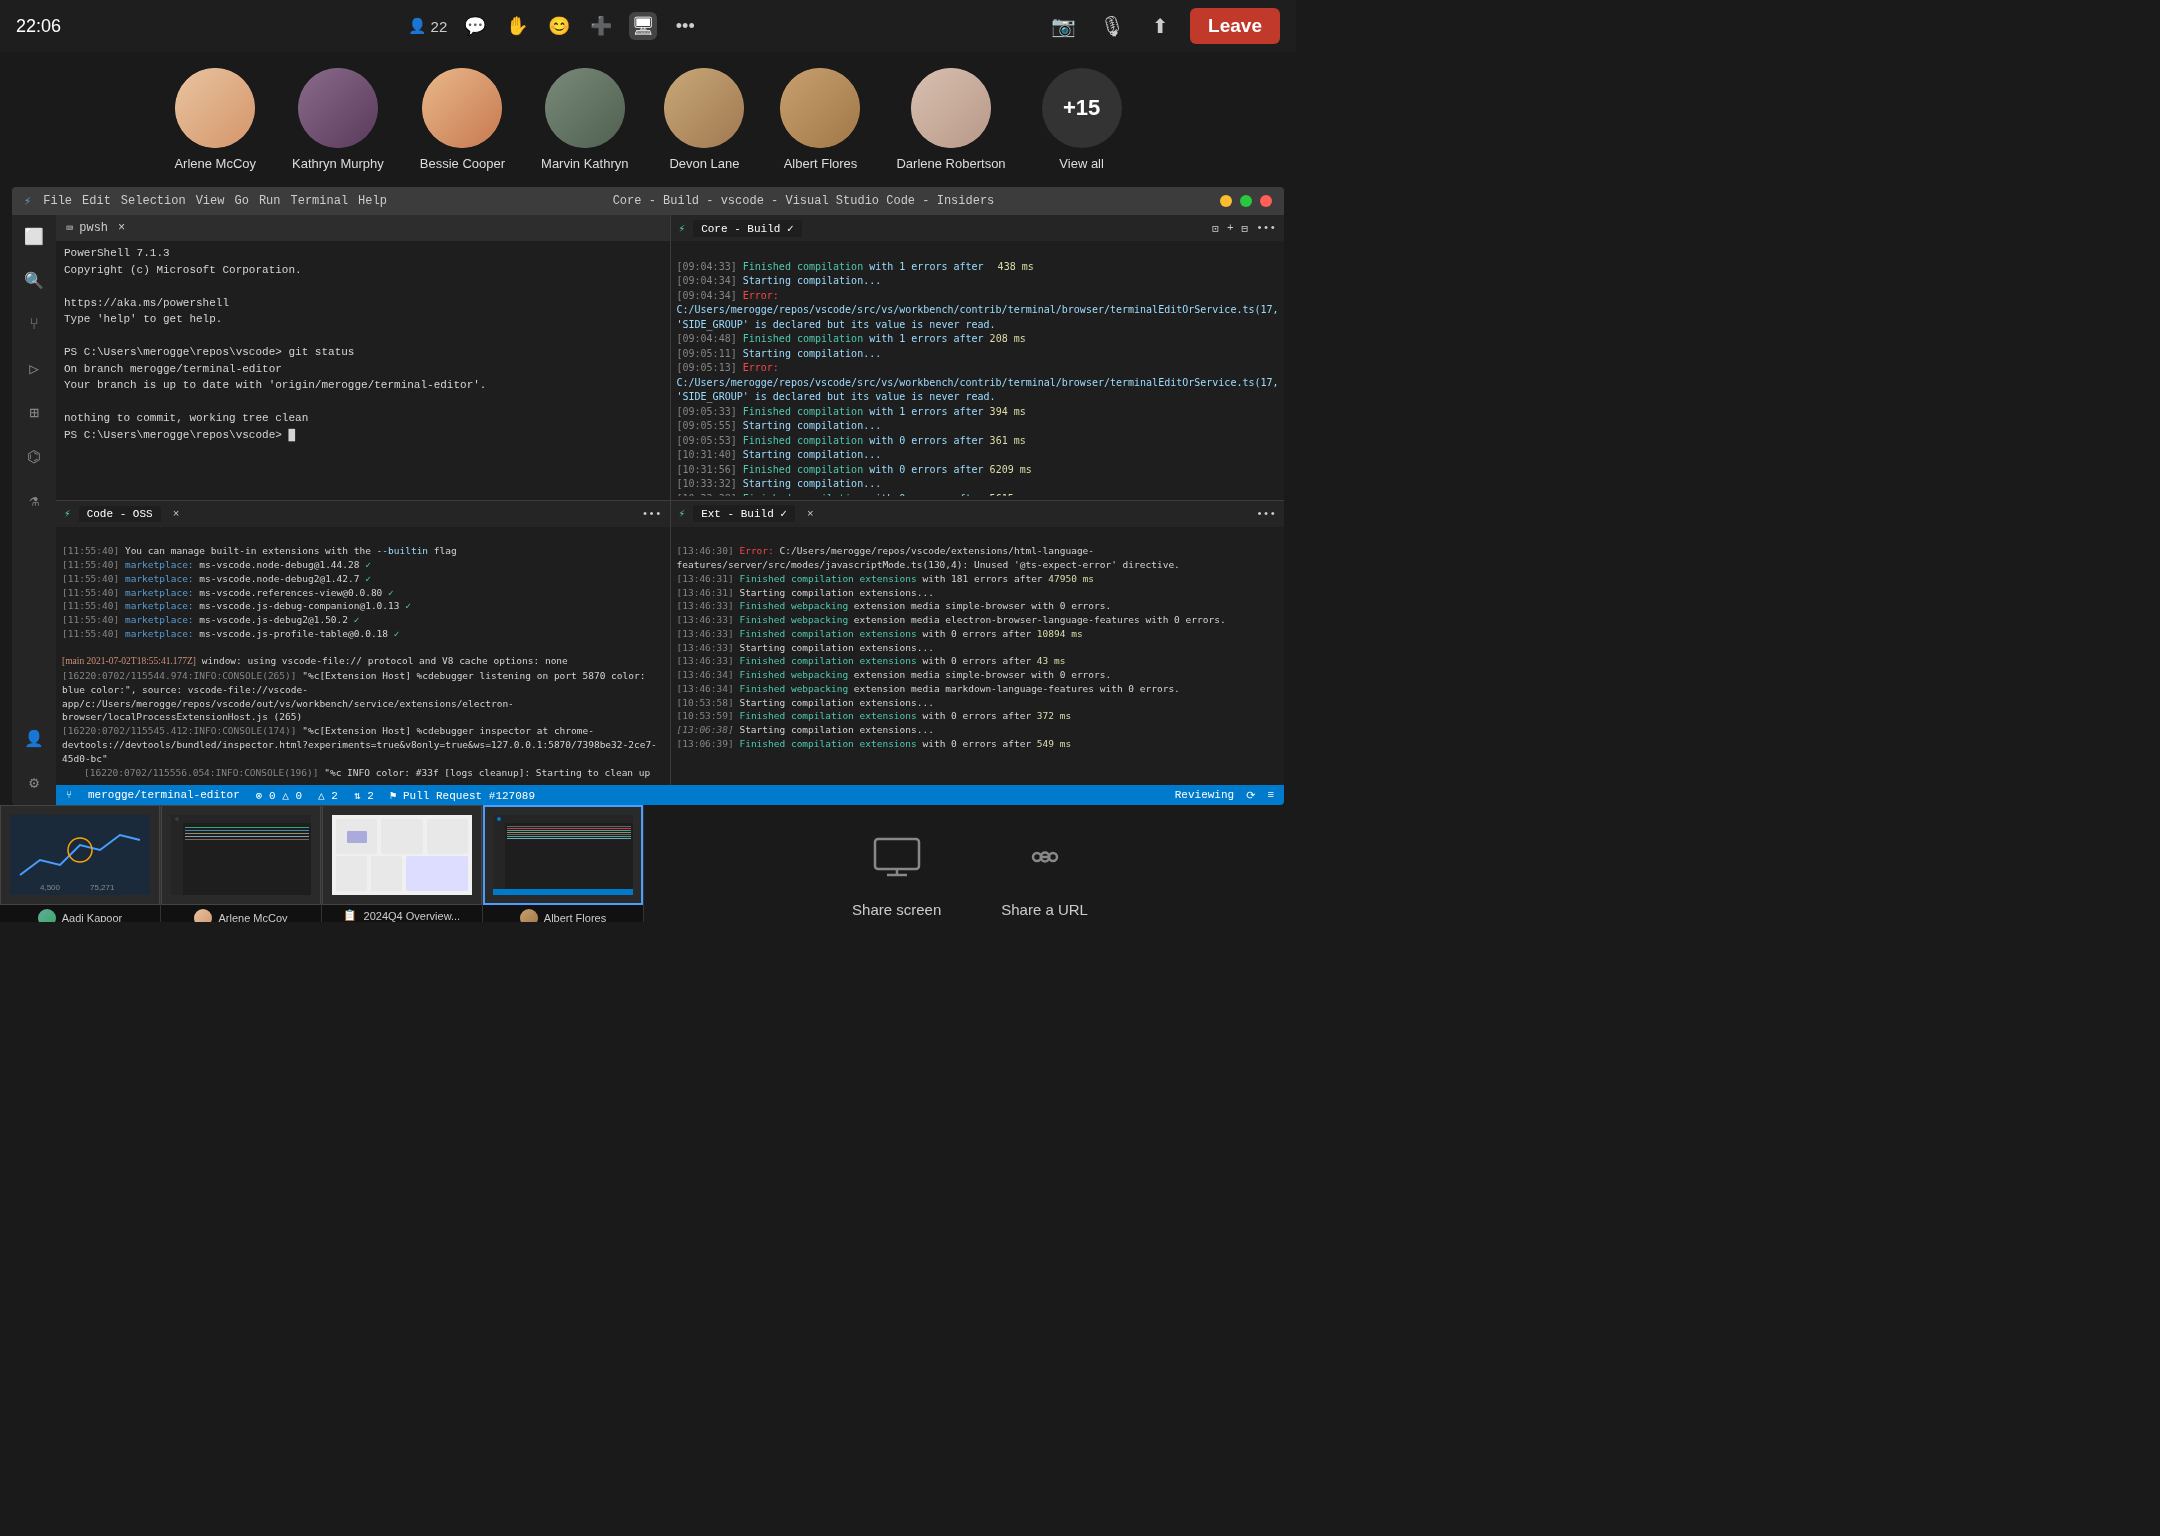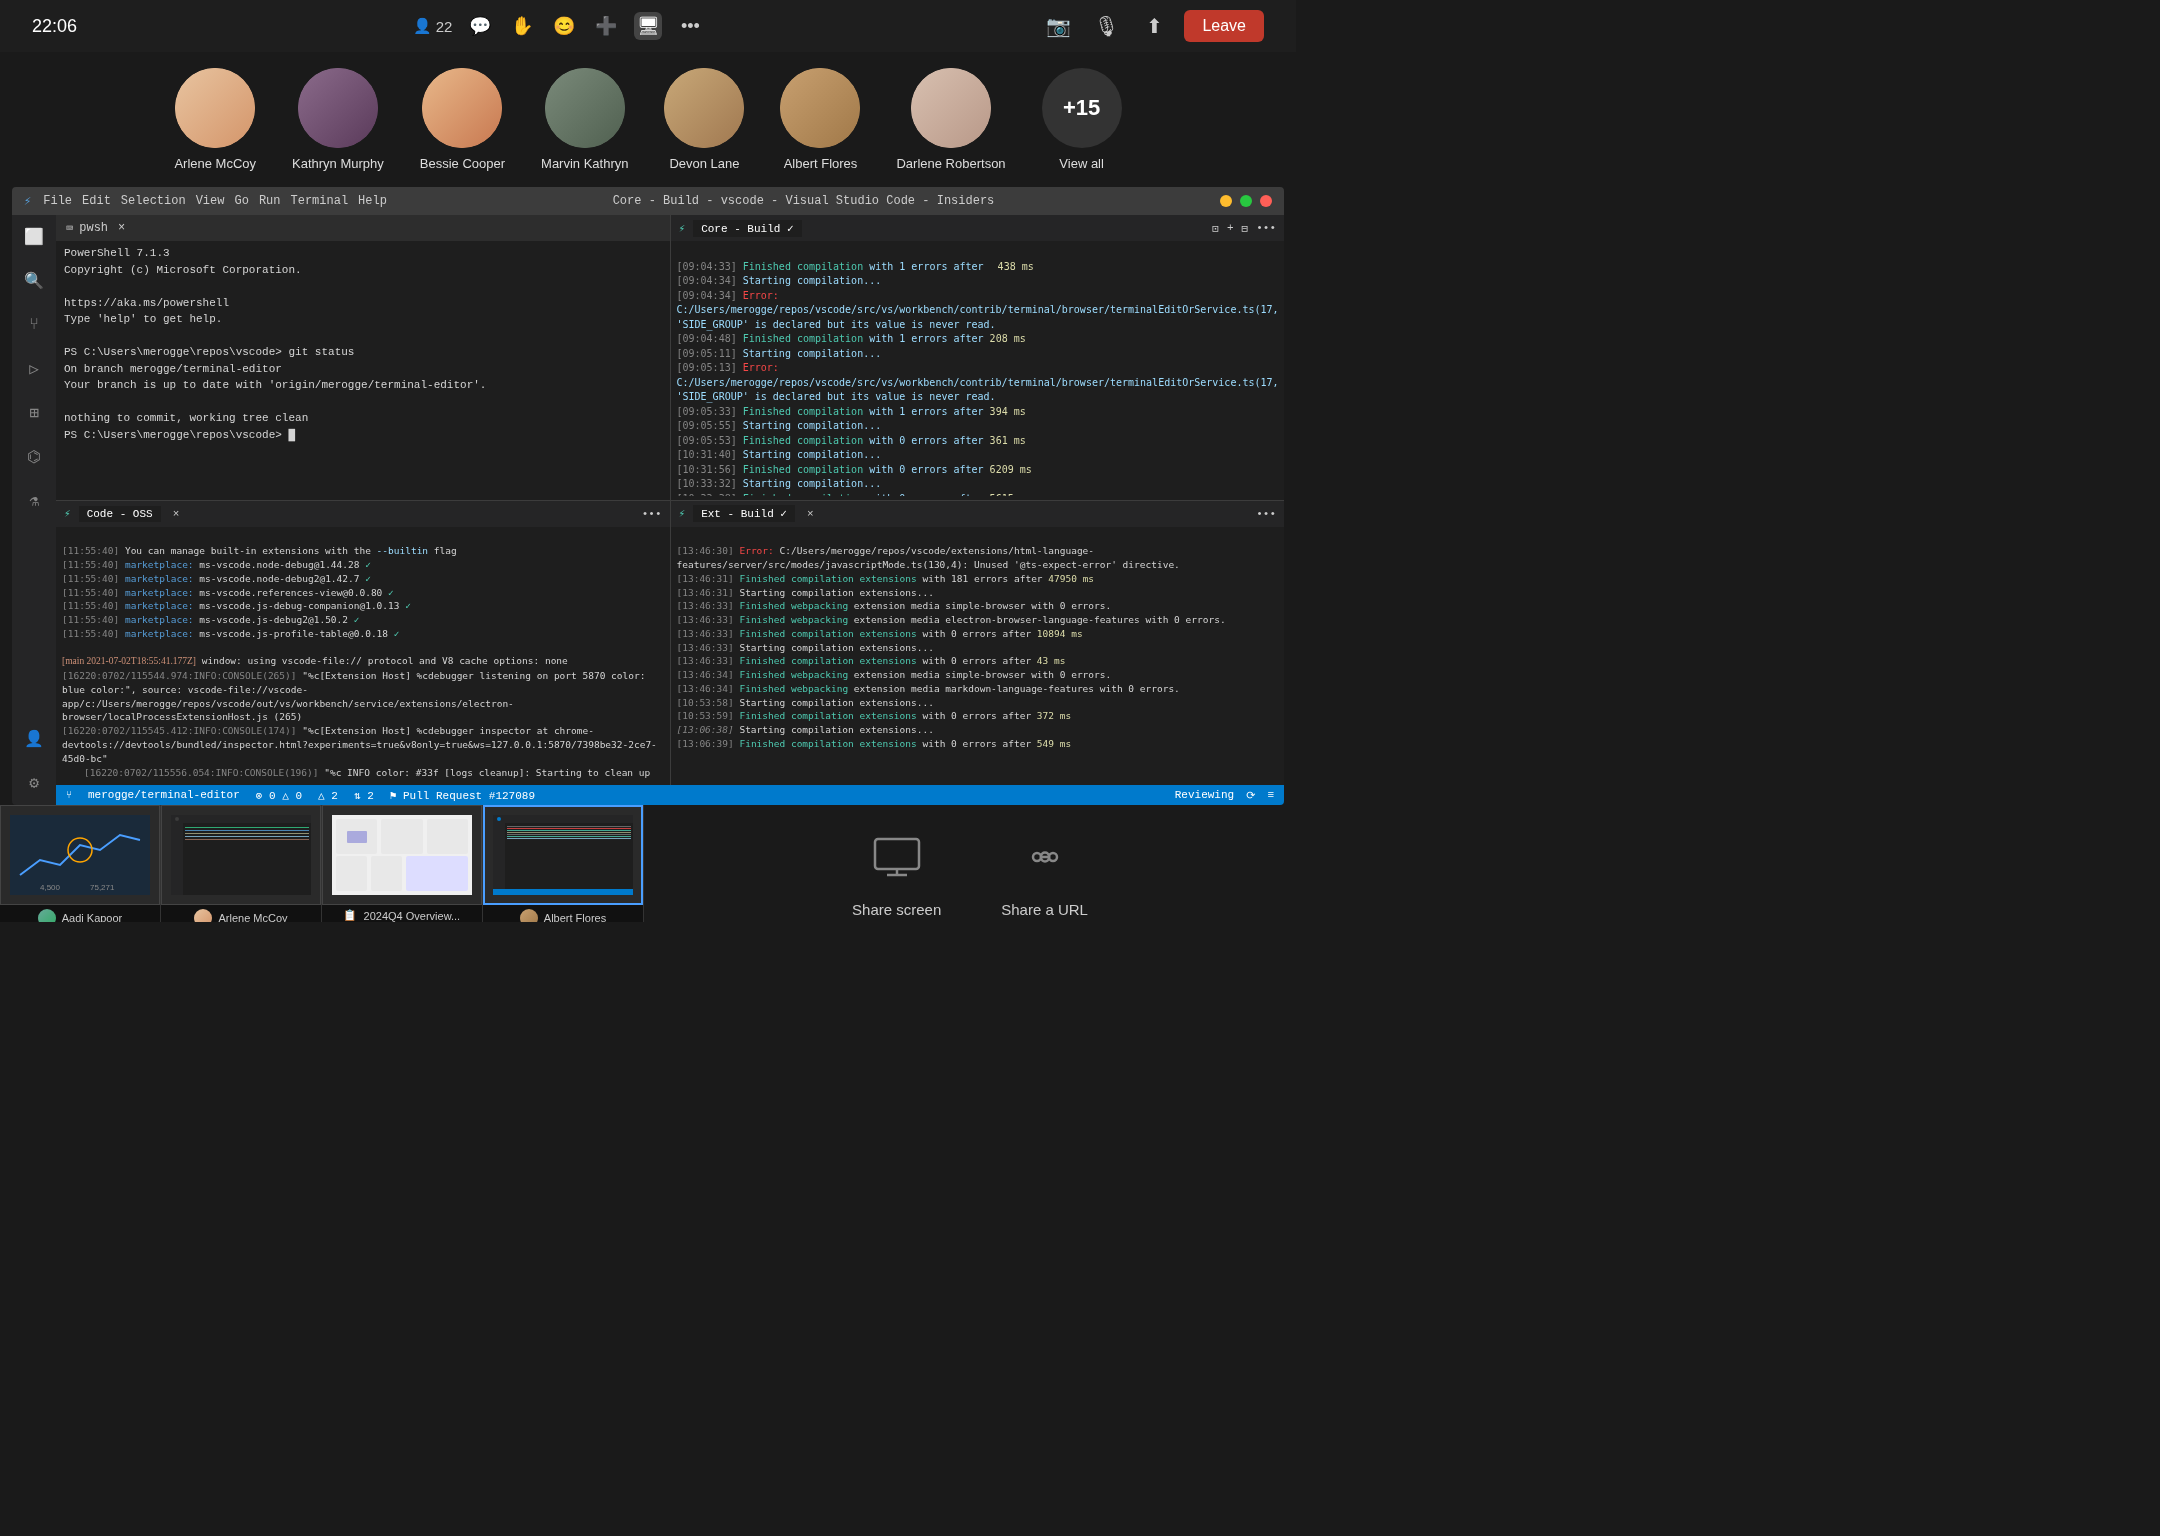--- a/index.html
+++ b/index.html
@@ -12,21 +12,21 @@
       overflow: hidden;
       position: relative;
     }
 
     
     .top-bar {
       display: flex;
       align-items: center;
       background: #1e1e1e;
       height: 52px;
-      padding: 0 32px;
+      padding: 0 16px;
       justify-content: space-between;
     }
     .top-bar-time {
       font-size: 18px;
       font-weight: 500;
       color: #fff;
     }
     .top-bar-controls {
       display: flex;
       align-items: center;
@@ -48,22 +48,22 @@
       gap: 4px;
       color: #ccc;
       font-size: 15px;
     }
     .leave-btn {
       background: #c0392b;
       color: #fff;
       border: none;
       border-radius: 6px;
       padding: 7px 18px;
-      font-size: 16px;
-      font-weight: 400;
+      font-size: 19px;
+      font-weight: 700;
       cursor: pointer;
     }
     .share-icon-active {
       color: #fff;
       background: #444;
       border-radius: 6px;
       padding: 4px 8px;
     }
     .top-right-controls {
       display: flex;

